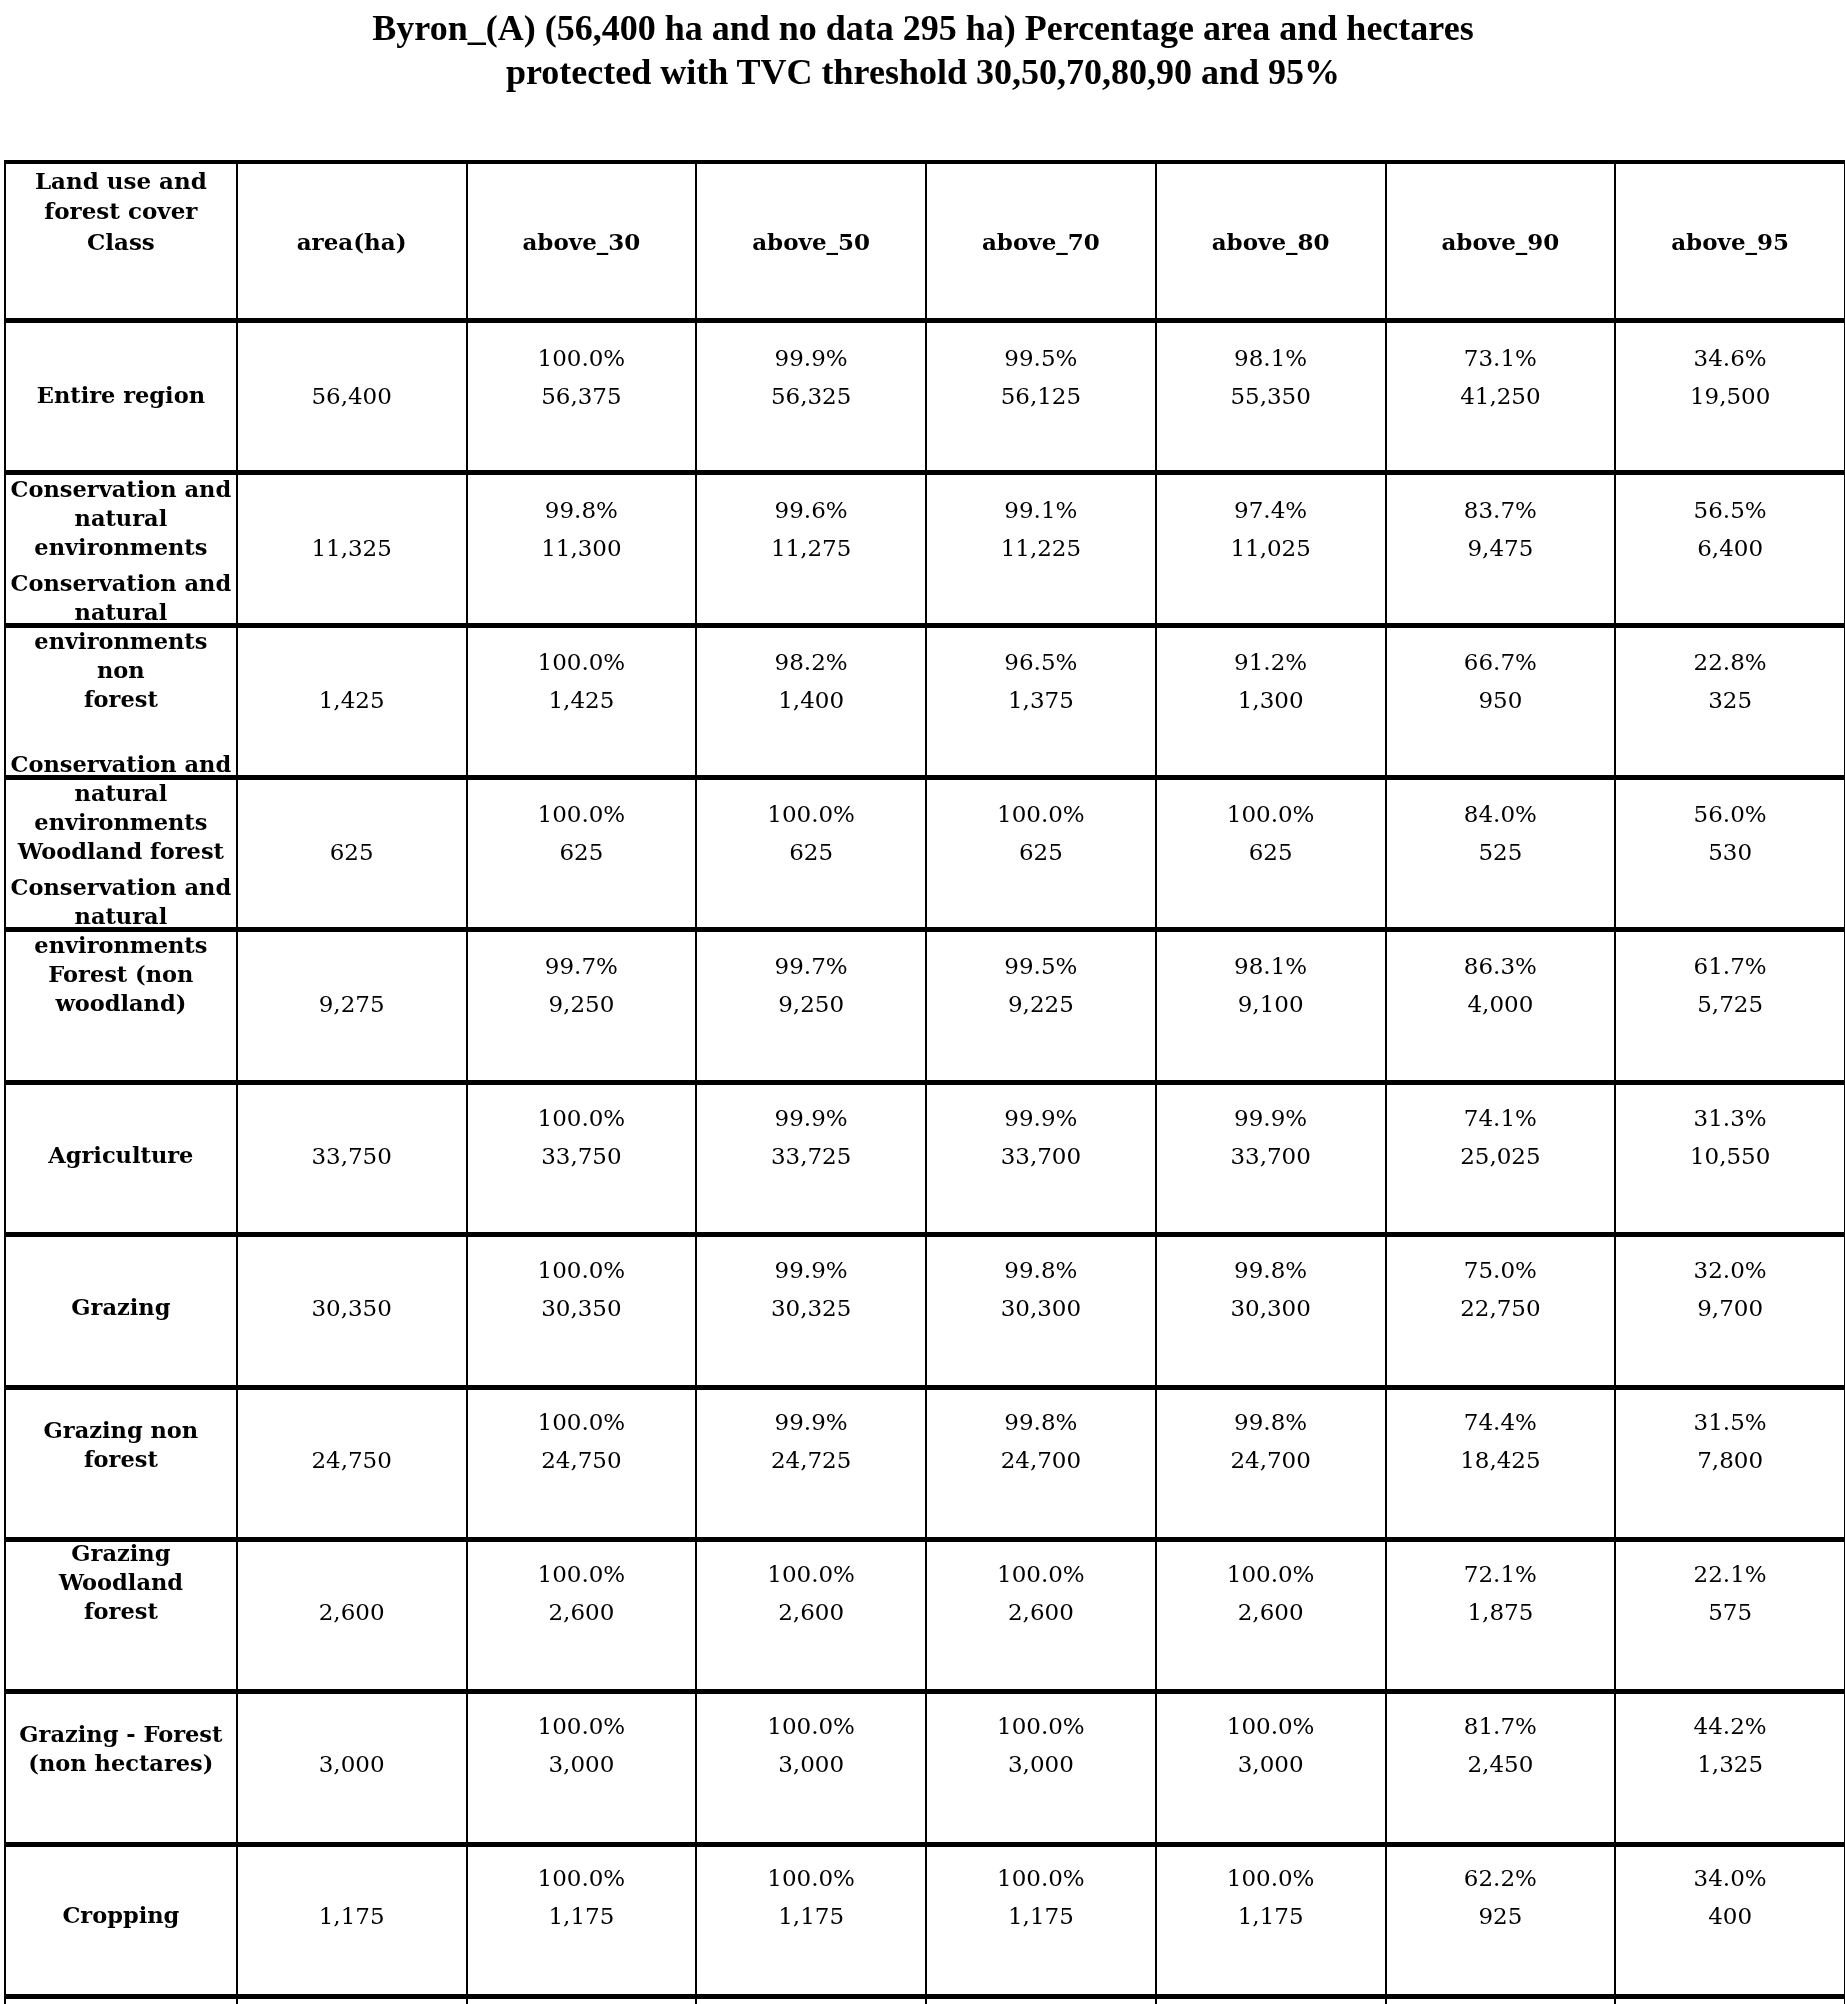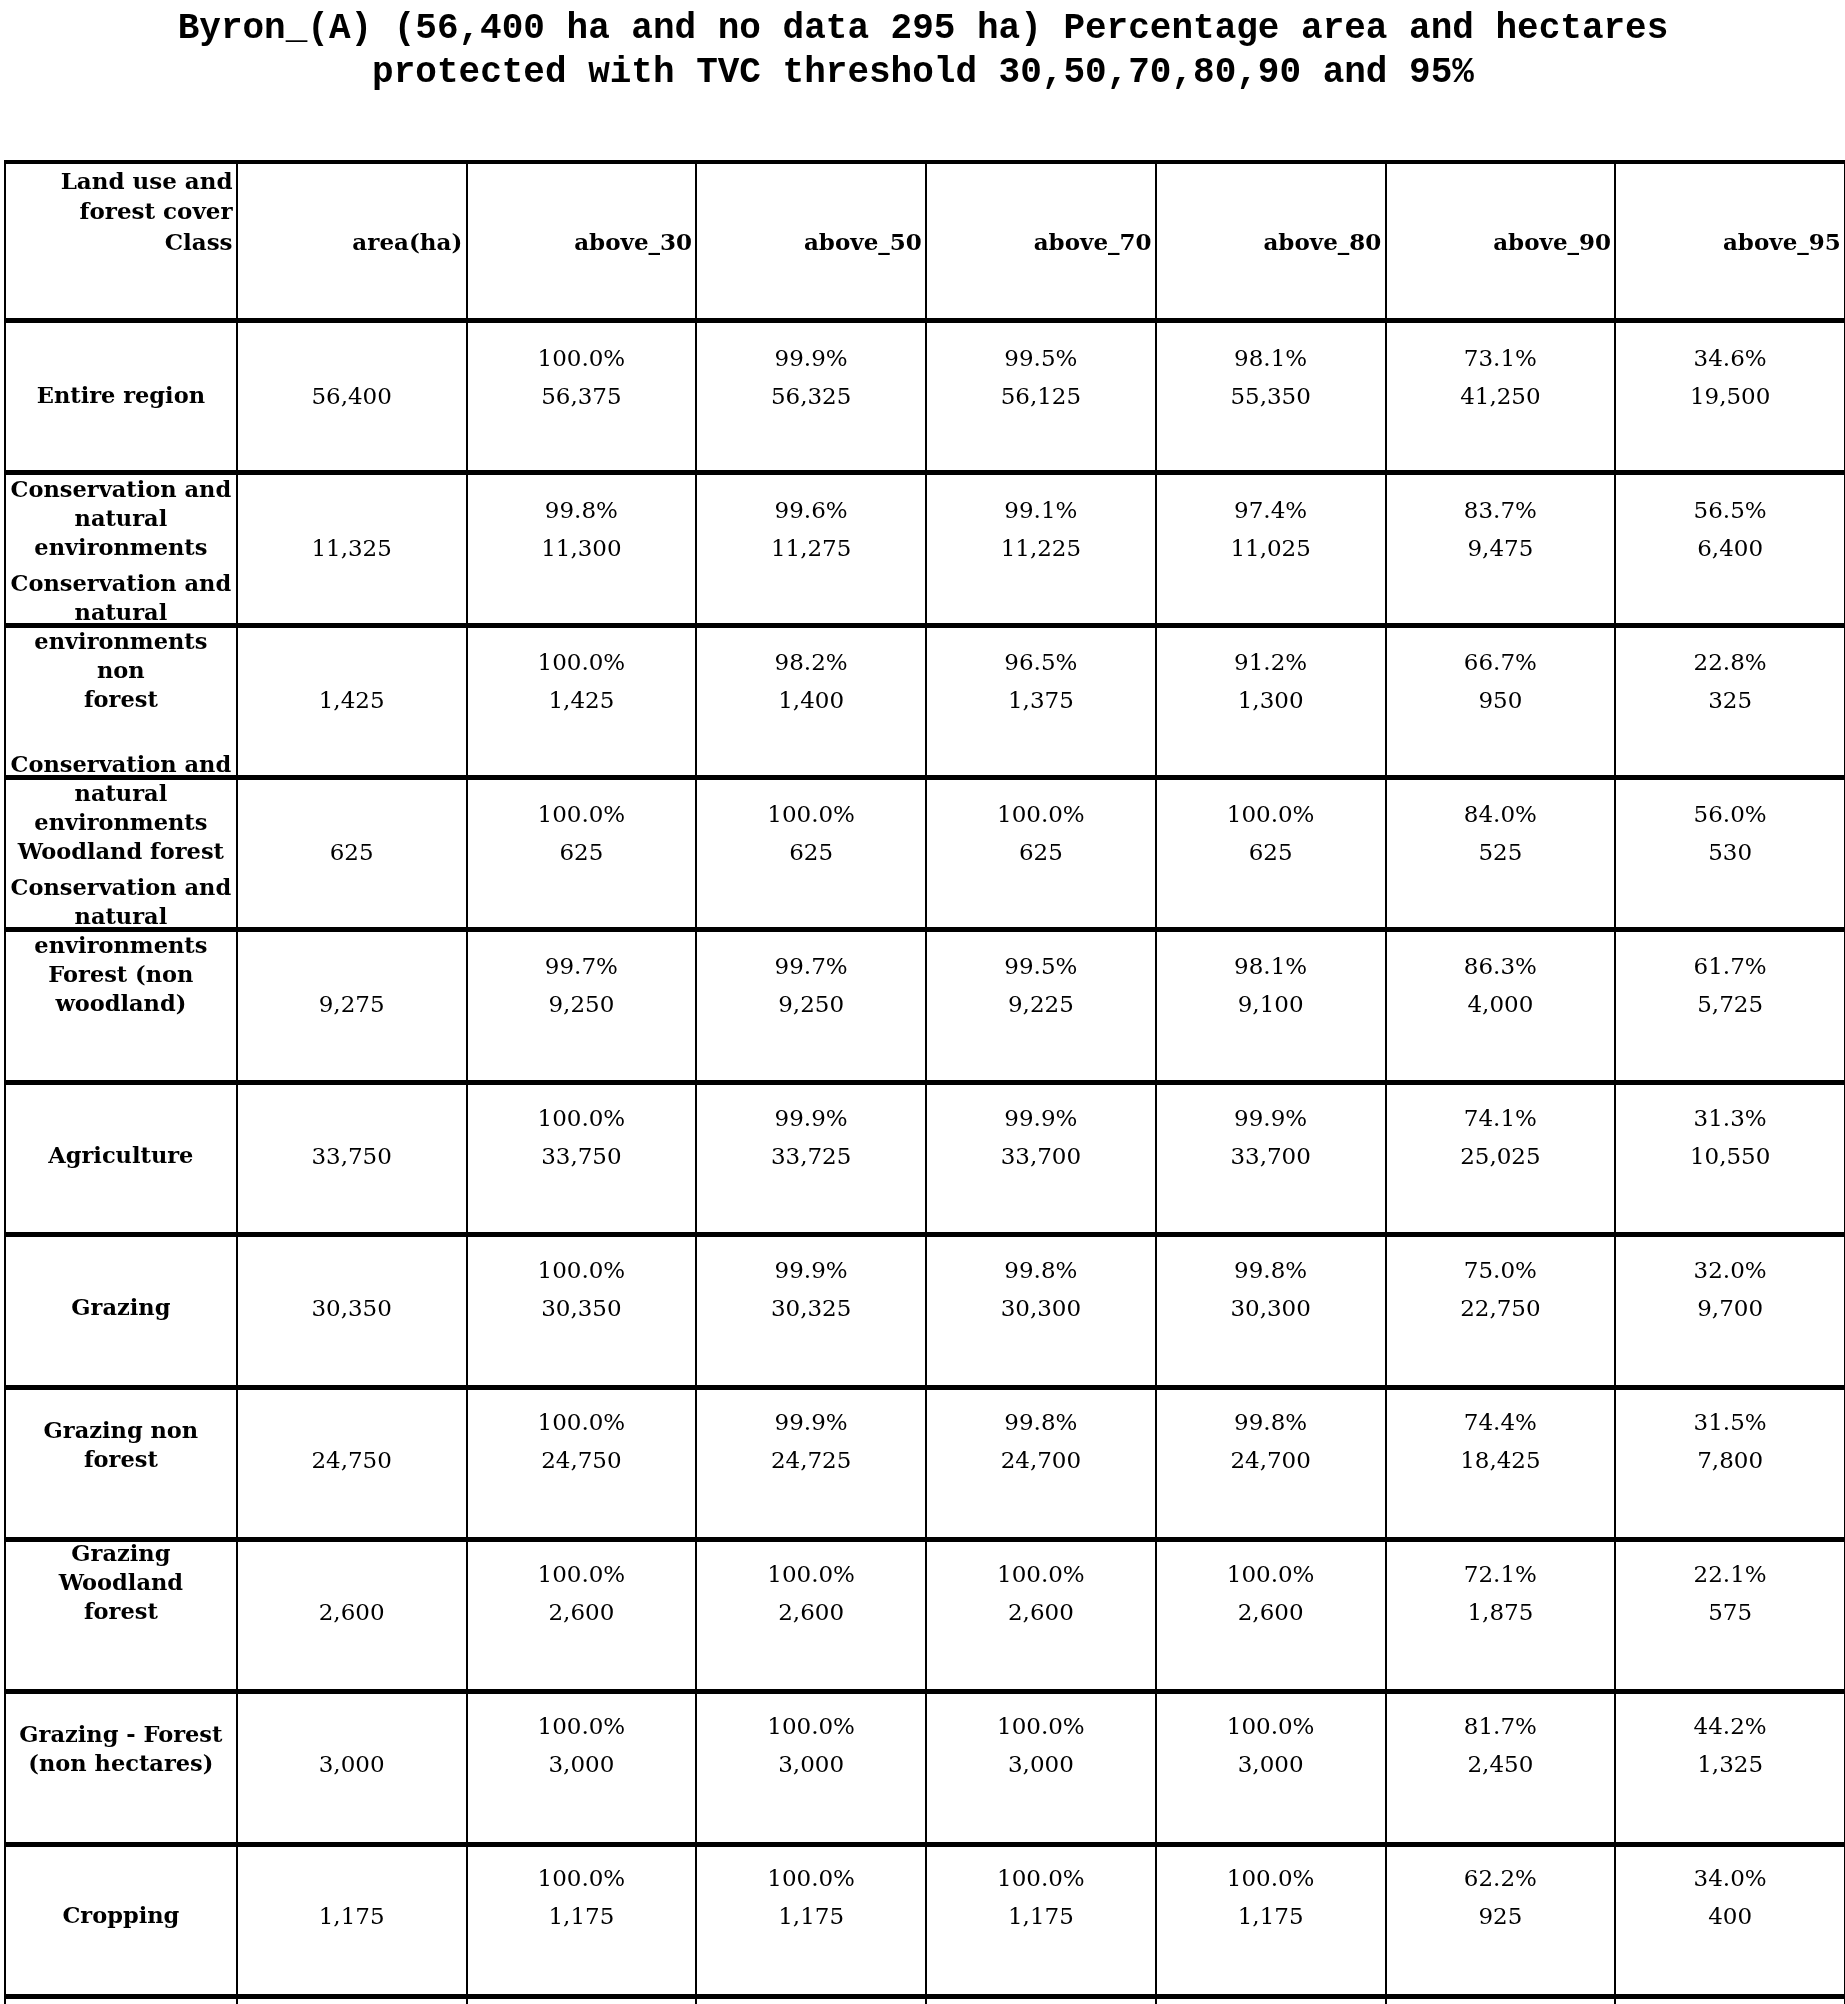--- a/index.html
+++ b/index.html
@@ -2,21 +2,21 @@
 <html style="--border-black: #000000; --csiro-teal: #0098BA; --tern-dark: #1B4A57; --tern-teal: #1F6E7E; --landcare-green: #1E7F44; --landcare-light: #8DC63F; --leaf-green: #5FAE46; --leaf-yellow: #E9CF35; --leaf-dark: #47923F; --nsw-purple: #431459; --nsw-yellow: #F2E400;font-size:6.4px"><head>
 <meta charset="utf-8">
 <style>
   html,body{margin:0;padding:0;width:1846px;height:2533px;background:#fff;overflow:hidden;}
   body{font-family:"DejaVu Serif","Liberation Serif",serif;color:#000;position:relative;}
 
   
   .title{
     position:absolute;top:7.2px;left:0;width:100%;
     text-align:center;
-    font-family:Liberation Mono, monospace;
+    font-family:Liberation Serif, serif;
     font-weight:bold;font-size:36px;line-height:1.22;
     white-space:pre-line;
   }
 
   
   .tvc-table{
     position:absolute;left:4px;top:160px;width:1838px;
     border-left:2px solid var(--border-black);
     border-right:2px solid var(--border-black);
     border-top:4.8px solid var(--border-black);
@@ -27,21 +27,21 @@
   .trow.header{height:156px;}
   .tcell{position:relative;border-left:2px solid var(--border-black);}
   .tcell:first-child{border-left:none;}
   .cc{
     position:absolute;left:3.2px;right:3.2px;
     text-align:center;white-space:pre-line;
     font-size:23px;line-height:38px;
     bottom:calc(50% - 19px);
   }
   .cc.bold{font-weight:bold;font-size:22.5px;line-height:29px;bottom:calc(50% - 14.4px);margin-top:40px;}
-  .cc.head{font-weight:bold;font-size:23px;line-height:30.5px;bottom:calc(50% - 15.2px);text-align:right;}
+  .cc.head{font-weight:bold;font-size:23px;line-height:30.5px;bottom:calc(50% - 15.2px);}
   .hline{position:absolute;left:-2px;right:-2px;height:4.8px;background:var(--border-black);z-index:10;}
 </style>
 </head>
 <body>
 
 <div class="title">Byron_(A) (56,400 ha and no data 295 ha) Percentage area and hectares
 protected with TVC threshold 30,50,70,80,90 and 95%</div>
 
 <div class="tvc-table">
     <div class="trow header">

